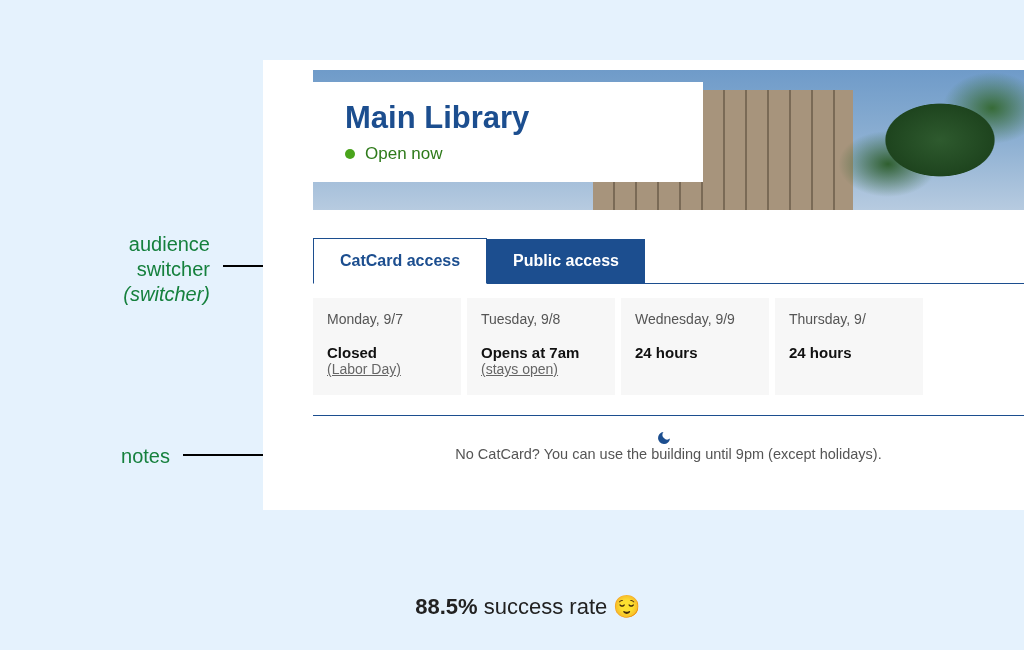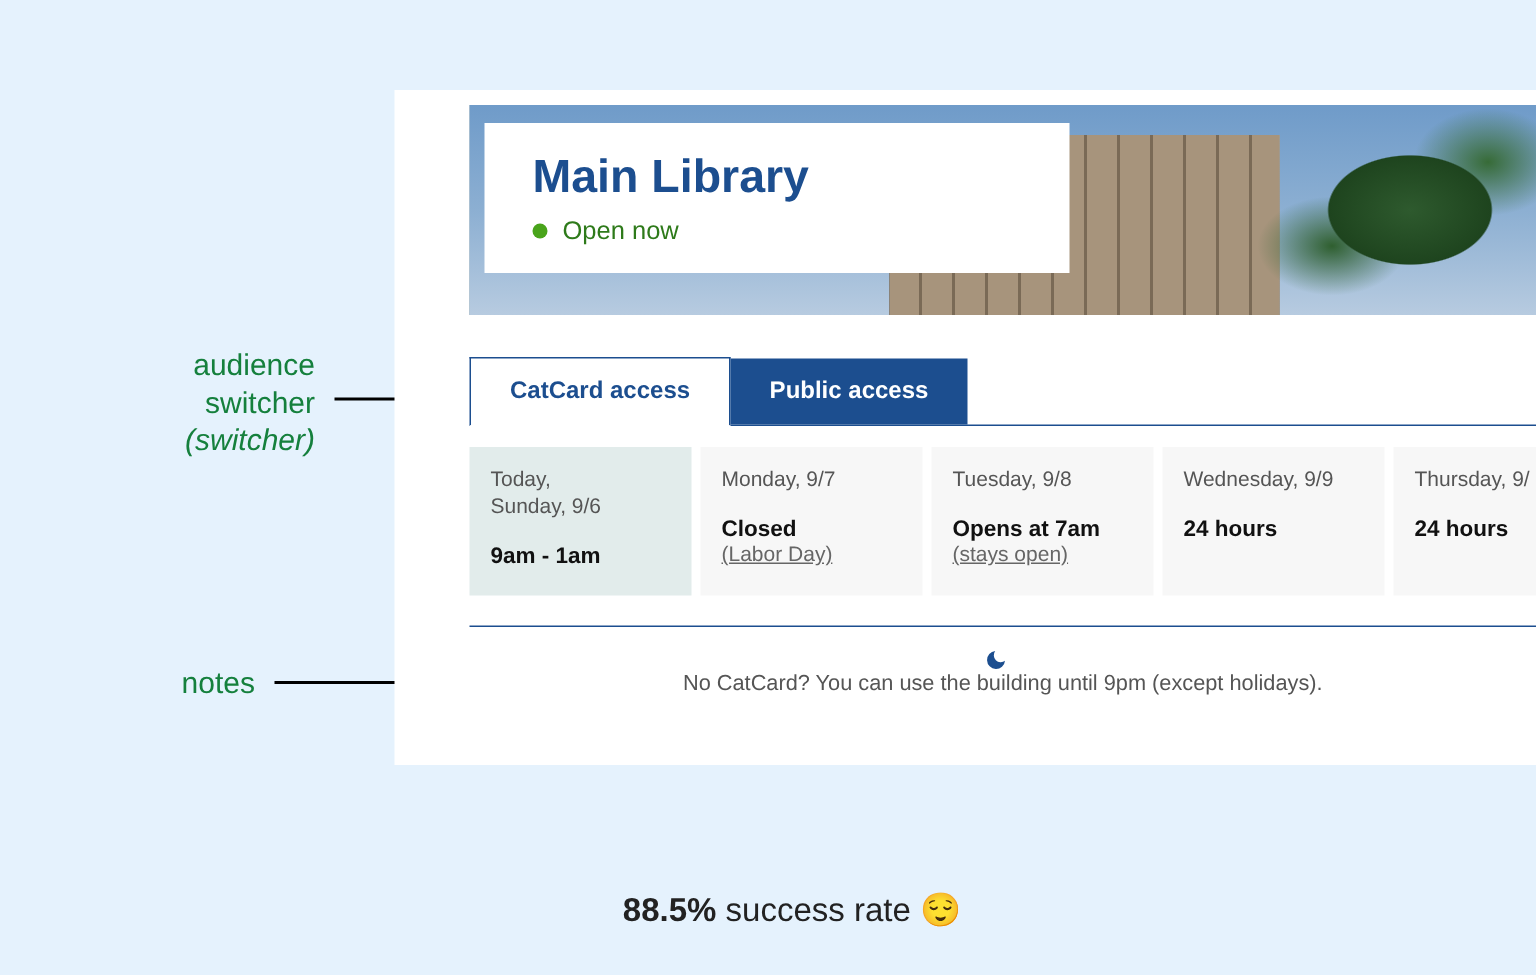--- a/index.html
+++ b/index.html
@@ -70,21 +70,21 @@
   }
   .hero .palm {
     position:absolute; right:-20px; top:-10px; width:260px; height:160px;
     background:
       radial-gradient(ellipse 120px 80px at 60% 50%, #2e5a2e 0%, #1e441e 45%, transparent 46%),
       radial-gradient(ellipse 90px 65px at 80% 30%, #376b37 0%, transparent 55%),
       radial-gradient(ellipse 90px 60px at 40% 65%, #2f5f2f 0%, transparent 55%);
   }
   .title-panel {
     position:absolute;
-    left:10px; top:12px;
+    left:0; top:12px;
     background:#fff;
     padding:18px 48px 18px 32px;
     min-width:390px;
   }
   .title-panel h1 {
     font-size: 31px;
     font-weight: 800;
     color: #1c4e8f;
   }
   .title-panel .status {
@@ -204,28 +204,20 @@
       </div>
     </div>
   </div>
 
   <div class="tabrow">
     <div class="tab active">CatCard access</div>
     <div class="tab inactive">Public access</div>
   </div>
 
   <div class="days">
-    <div class="day today">
-      <div class="d-label">
-        <span>Today,</span><br>
-        <span>Sunday, 9/6</span>
-      </div>
-      <div class="d-main">9am - 1am</div>
-      <div class="d-sub"></div>
-    </div>
     <div class="day">
       <div class="d-label">Monday, 9/7</div>
       <div class="d-main">Closed</div>
       <div class="d-sub">(Labor Day)</div>
     </div>
     <div class="day">
       <div class="d-label">Tuesday, 9/8</div>
       <div class="d-main">Opens at 7am</div>
       <div class="d-sub">(stays open)</div>
     </div>

